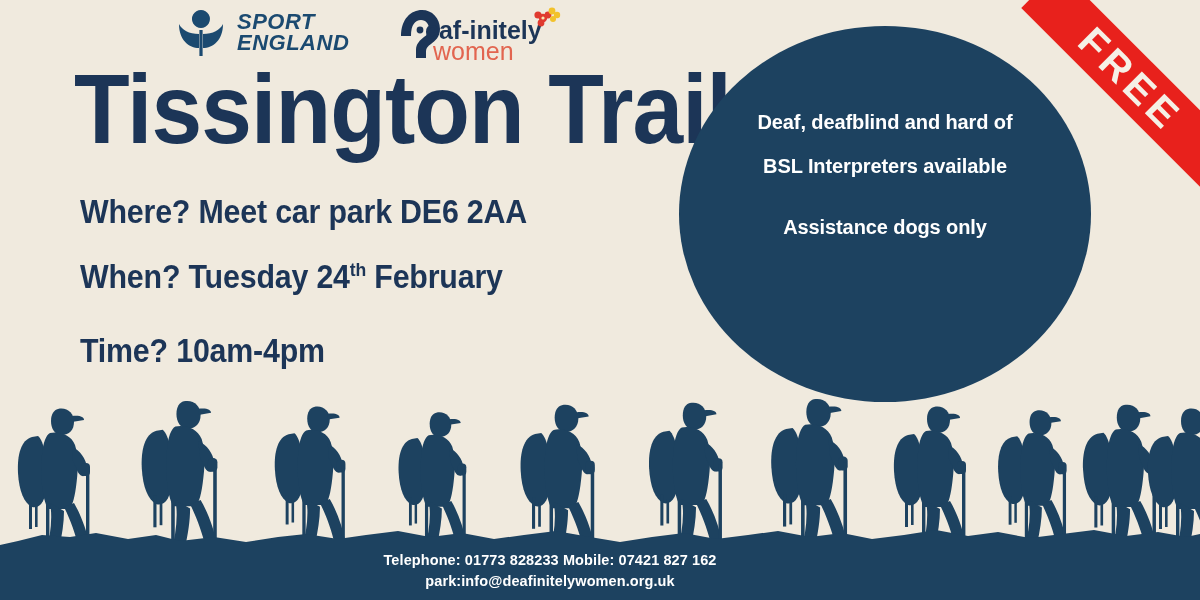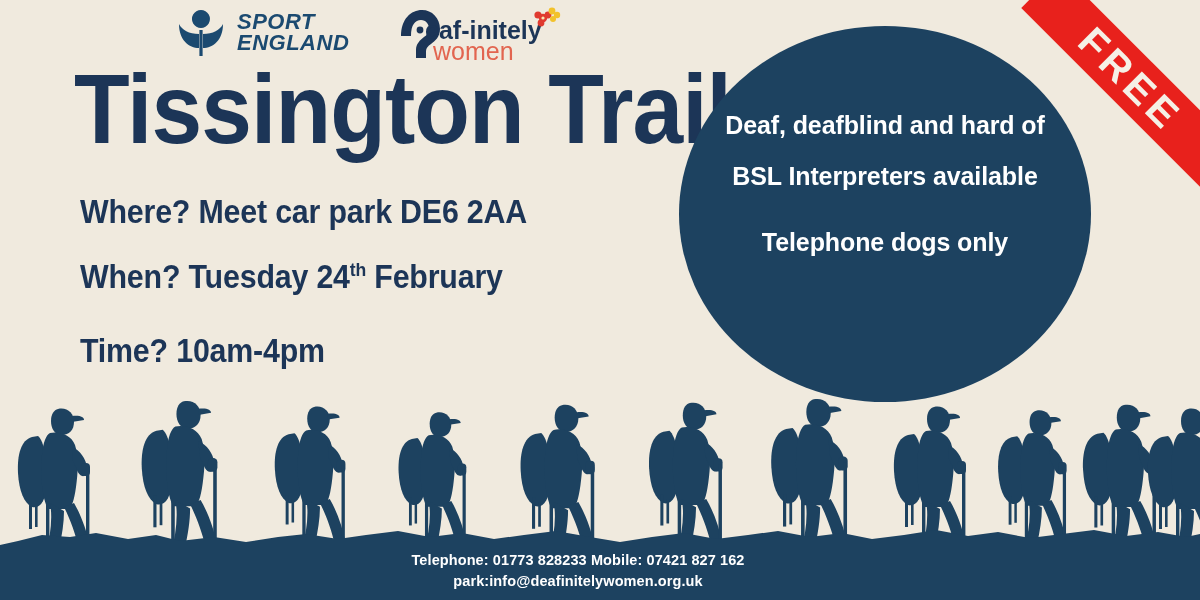--- a/index.html
+++ b/index.html
@@ -141,21 +141,21 @@
     display: flex;
     flex-direction: column;
     align-items: center;
     justify-content: flex-start;
     padding-top: 84px;
   }
   .ellipse p {
     color: #ffffff;
     font-family: "Liberation Sans Narrow", "Liberation Sans", sans-serif;
     font-weight: bold;
-    font-size: 25px;
+    font-size: 20px;
     line-height: 1.22;
     text-align: center;
     width: 330px;
     letter-spacing: -0.1px;
   }
   .ellipse .blk-2 { margin-top: 20px; }
   .ellipse .blk-3 { margin-top: 36px; }
 
   
   .hiker-band {
@@ -169,21 +169,20 @@
   .hiker-band svg { display: block; width: 1200px; height: 215px; }
 
   
   .footer {
     position: absolute;
     left: 0;
     bottom: 8px;
     width: 1100px;
     text-align: center;
     z-index: 35;
-    margin-left: 28px;
   }
   .footer div {
     color: #ffffff;
     font-family: "Liberation Sans", sans-serif;
     font-weight: bold;
     font-size: 14.5px;
     line-height: 1.45;
     letter-spacing: 0.1px;
   }
 </style>
@@ -258,21 +257,21 @@
   </div>
 
   <div class="ellipse">
     <p class="blk-1">
       <span>Deaf, deafblind and hard of</span><br>
     </p>
     <p class="blk-2">
       <span>BSL Interpreters available</span><br>
     </p>
     <p class="blk-3">
-      <span>Telephone dogs only</span>
+      <span>Assistance dogs only</span>
     </p>
   </div>
 
   <div class="hiker-band">
     <svg viewBox="0 0 1200 215" preserveAspectRatio="none">
       <defs>
 
         <g id="hiker">
 
           <rect x="-16" y="58" width="3.4" height="102" fill="#1d4260"></rect>

